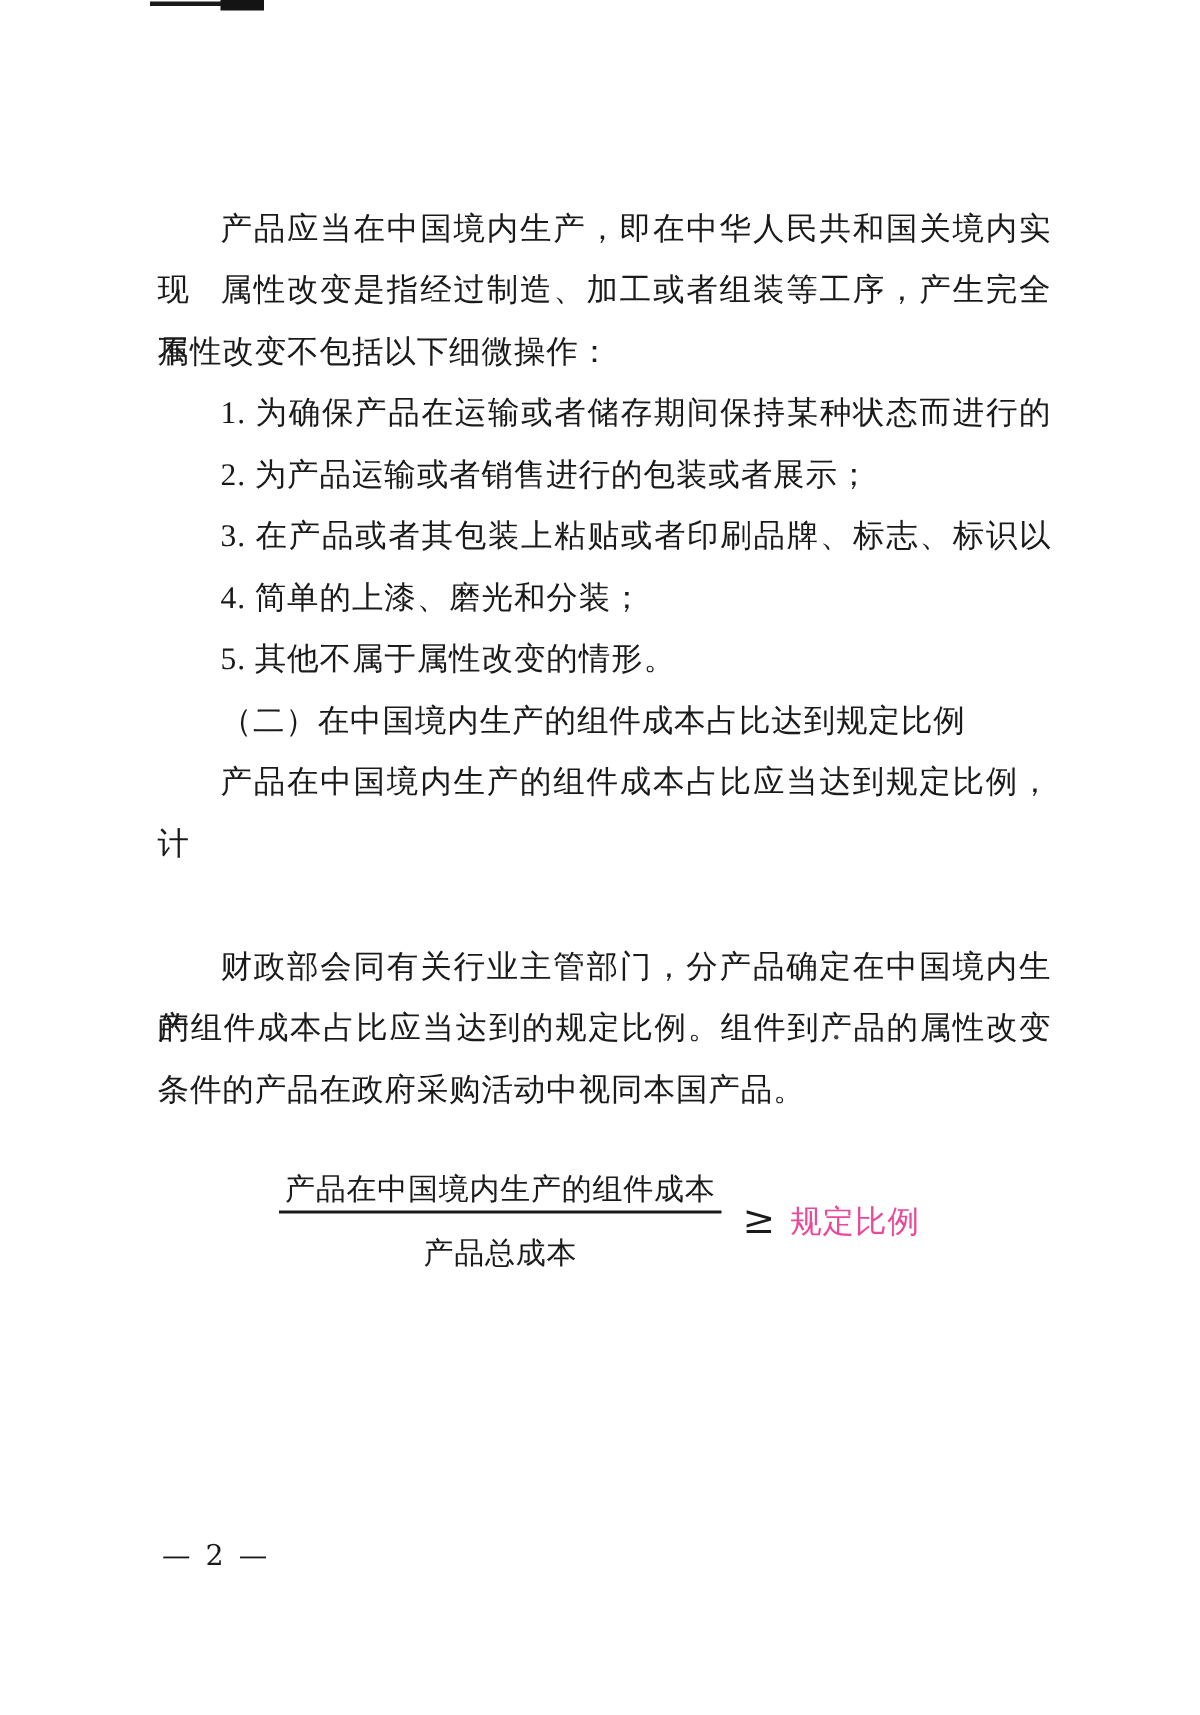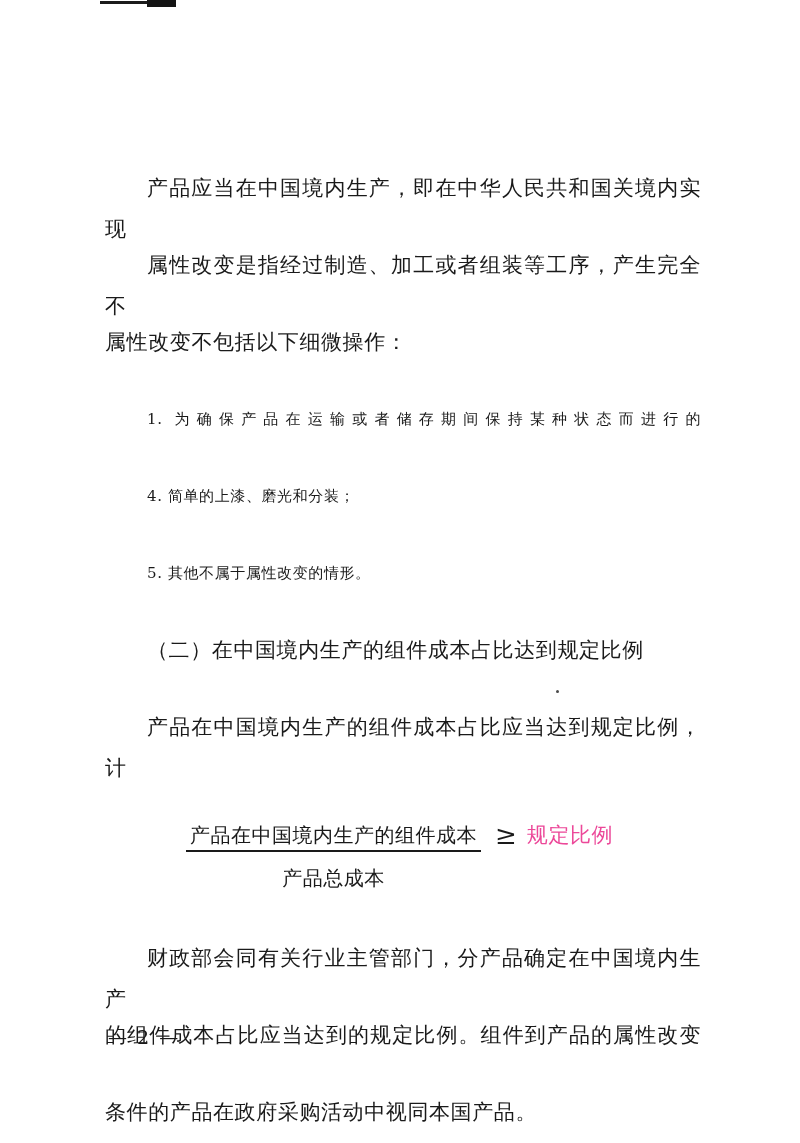--- a/index.html
+++ b/index.html
@@ -52,32 +52,32 @@
     top: 132px;
     width: 596px;
   }
   .line {
     height: 41px;
     line-height: 41px;
     font-size: 21px;
     color: #1a1a1a;
     white-space: pre;
     letter-spacing: 0.6px;
-    margin-top: 36px;
   }
   .line.indent {
     text-indent: 42px;
   }
   .line.justify {
     white-space: normal;
     text-align: justify;
     text-align-last: justify;
   }
   .num-item {
-    font-size: 15px;
+    font-size: 21px;
+    font-family: Liberation Serif, serif;
   }
 
   
   .formula-row {
     position: absolute;
     left: 186px;
     top: 779px;
     display: flex;
     align-items: center;
     color: #1a1a1a;
@@ -85,21 +85,20 @@
   .fraction {
     display: inline-flex;
     flex-direction: column;
     align-items: center;
     font-size: 20px;
     letter-spacing: 0.5px;
   }
   .fraction .numerator {
     padding: 0 4px 2px 4px;
     line-height: 26px;
-    margin-top: 43px;
   }
   .fraction .frac-bar {
     width: 100%;
     height: 2px;
     background: #1a1a1a;
   }
   .fraction .denominator {
     padding: 13px 4px 0 4px;
     line-height: 26px;
   }
@@ -135,21 +134,23 @@
 
   <div class="body-block">
 
     <div class="line indent justify">产品应当在中国境内生产，即在中华人民共和国关境内实现</div>
 
     <div class="line indent justify">属性改变是指经过制造、加工或者组装等工序，产生完全不</div>
     <div class="line">属性改变不包括以下细微操作：</div>
 
     <div class="line indent justify num-item">1. 为确保产品在运输或者储存期间保持某种状态而进行的</div>
 
+    <div class="line indent num-item">2. 为产品运输或者销售进行的包装或者展示；</div>
 
+    <div class="line indent justify num-item">3. 在产品或者其包装上粘贴或者印刷品牌、标志、标识以</div>
 
     <div class="line indent num-item">4. 简单的上漆、磨光和分装；</div>
 
     <div class="line indent num-item">5. 其他不属于属性改变的情形。</div>
 
     <div class="line indent">（二）在中国境内生产的组件成本占比达到规定比例</div>
 
     <div class="line indent justify">产品在中国境内生产的组件成本占比应当达到规定比例，计</div>
 
     <div class="line">&nbsp;</div>

